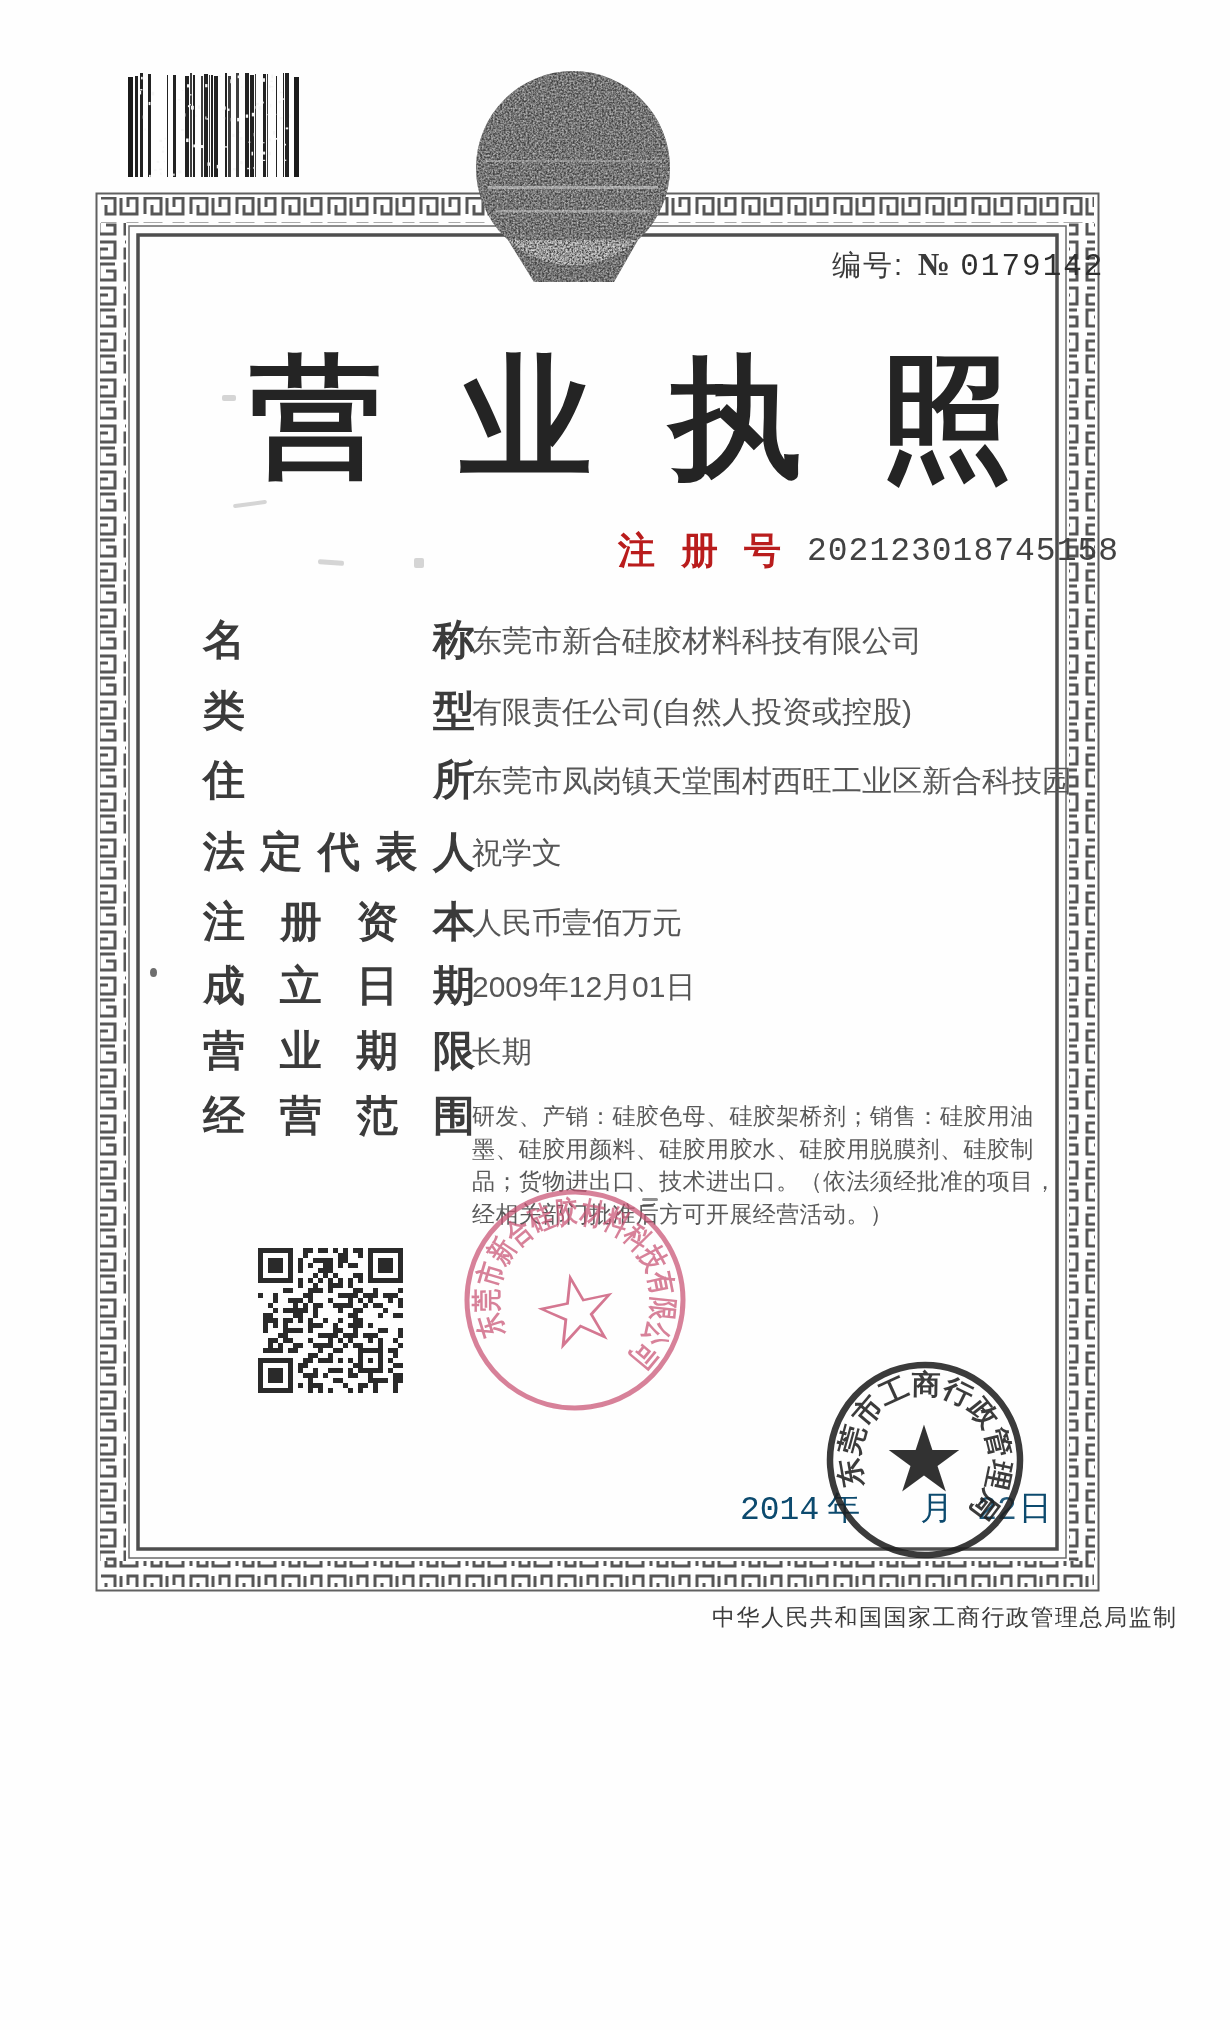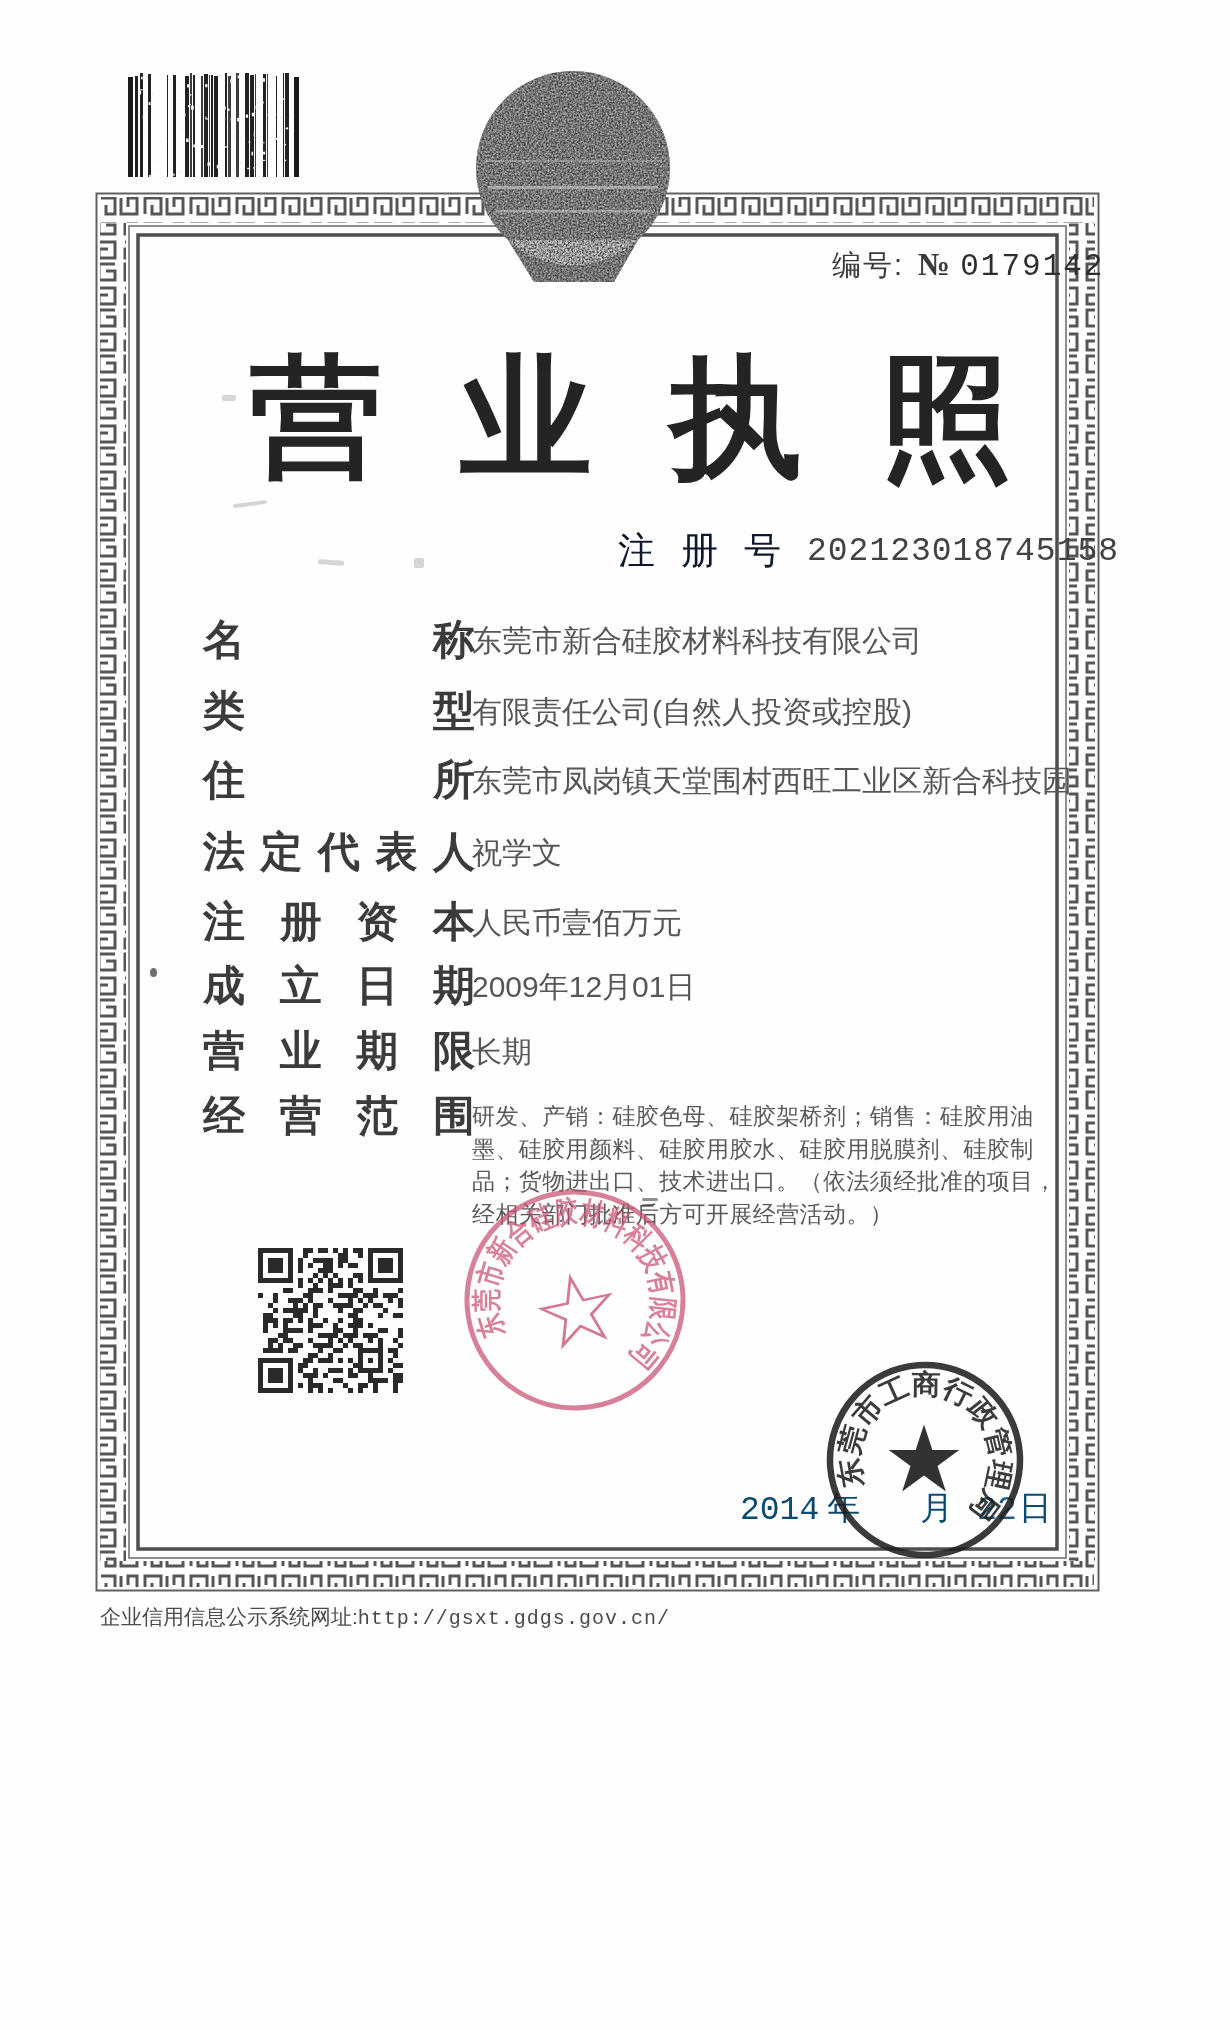--- a/index.html
+++ b/index.html
@@ -8,21 +8,21 @@
   .abs{position:absolute;}
   
   .serial{top:246px;left:832px;font-size:29px;color:#3a3a3a;letter-spacing:2px;white-space:nowrap;}
   .serial .nosym{font-family:"Liberation Serif", serif;font-weight:bold;font-size:32px;margin:0 8px 0 14px;}
   .serial .num{font-family:"Liberation Mono", monospace;font-size:31px;letter-spacing:2px;color:#2e2e2e;}
   
   .title{top:330px;left:16px;width:100%;text-align:center;font-size:132px;font-weight:900;
          color:#242424;letter-spacing:78px;text-indent:78px;white-space:nowrap;}
   
   .regline{top:526px;left:618px;white-space:nowrap;}
-  .regline .lab{font-size:37px;color:#0f172a;letter-spacing:26px;font-weight:400;vertical-align:middle;}
+  .regline .lab{font-size:37px;color:#b91c1c;letter-spacing:26px;font-weight:700;vertical-align:middle;}
   .regline .num{font-family:"Liberation Mono", monospace;font-size:33px;color:#424242;letter-spacing:1px;vertical-align:middle;}
   
   .frow{position:absolute;left:0;width:100%;}
   .flabel{position:absolute;left:203px;width:272px;display:flex;justify-content:space-between;
           font-size:42px;font-weight:600;color:#3b3b3b;}
   .fvalue{position:absolute;left:472px;top:9px;width:600px;font-size:30px;color:#565656;white-space:nowrap;}
   .fvalue.scope{font-size:23px;line-height:1.42;white-space:normal;top:12px;color:#595959;letter-spacing:0.4px;}
   
   .registry{top:1426px;left:602px;font-size:40px;font-weight:600;color:#3d3d3d;letter-spacing:16px;white-space:nowrap;}
   .dateline{top:1486px;left:740px;font-size:33px;color:#0c4a6e;white-space:nowrap;}
@@ -591,17 +591,15 @@
     </defs>
     <g opacity="0.87" transform="rotate(-26 925 1460)">
       <circle cx="925" cy="1460" r="95" fill="none" stroke="#1f1f1f" stroke-width="6.5"></circle>
       <text font-size="28" font-weight="bold" fill="#1f1f1f" font-family="Liberation Sans, sans-serif">
         <textPath href="#blkTextPath" startOffset="4" textLength="290" lengthAdjust="spacingAndGlyphs">东莞市工商行政管理局</textPath>
       </text>
     </g>
     <text x="924" y="1459" text-anchor="middle" dominant-baseline="central" font-size="92" fill="#1c1c1c" opacity="0.9">★</text>
   </svg>
 
-  <div class="abs footL">
-    <span>企业信用信息公示系统网址:</span><span class="url">http://gsxt.gdgs.gov.cn/</span>
-  </div>
+  <div class="abs footR">中华人民共和国国家工商行政管理总局监制</div>
 
 </div>
 
 </body></html>

